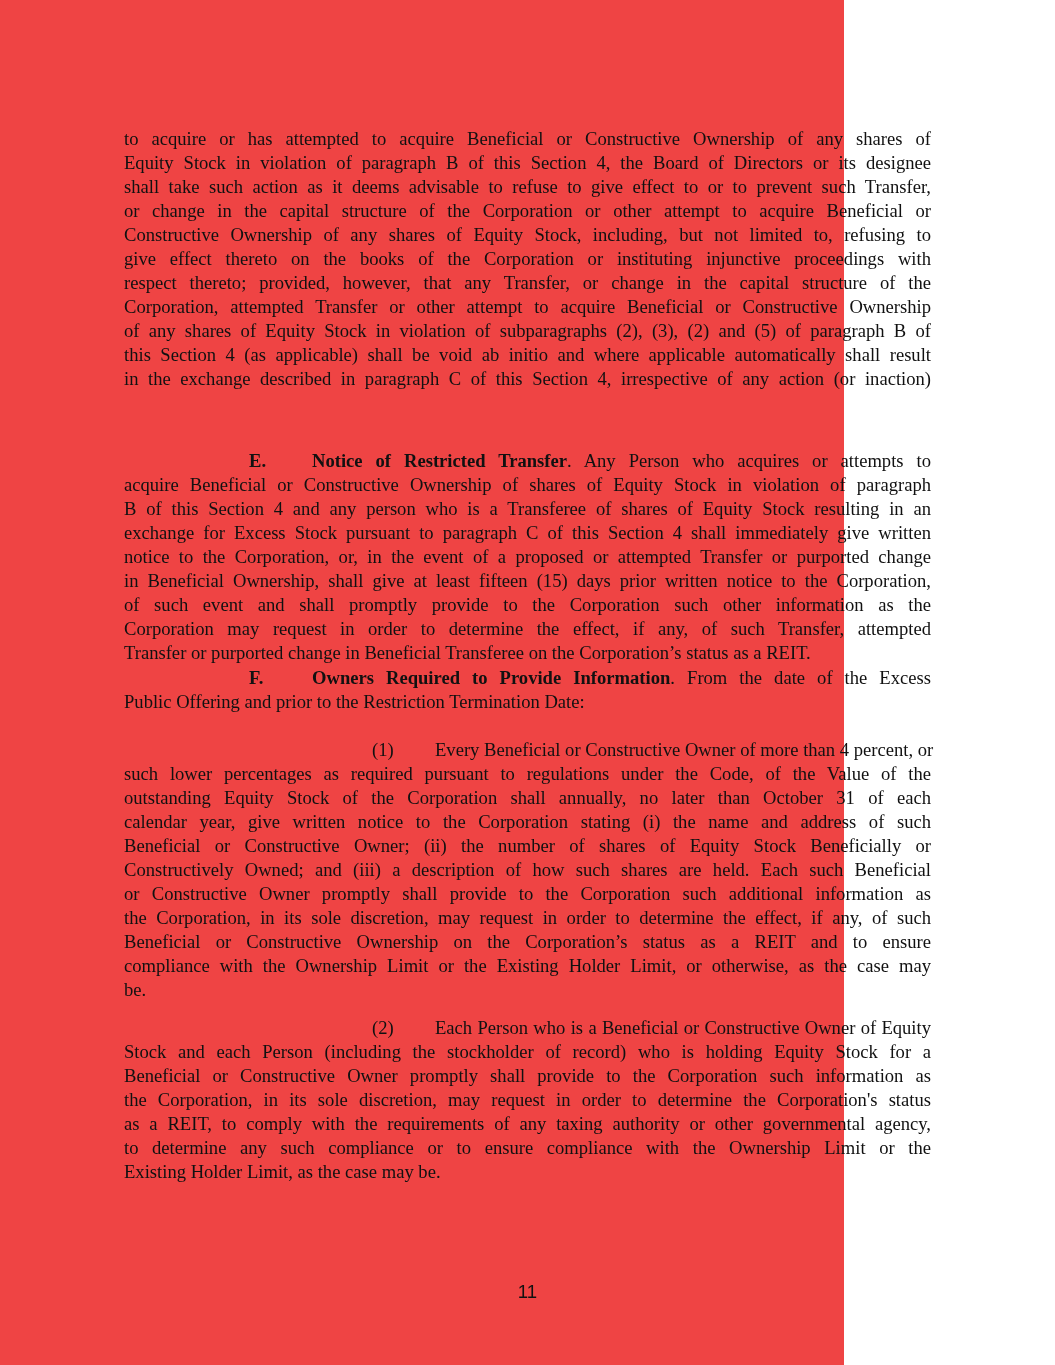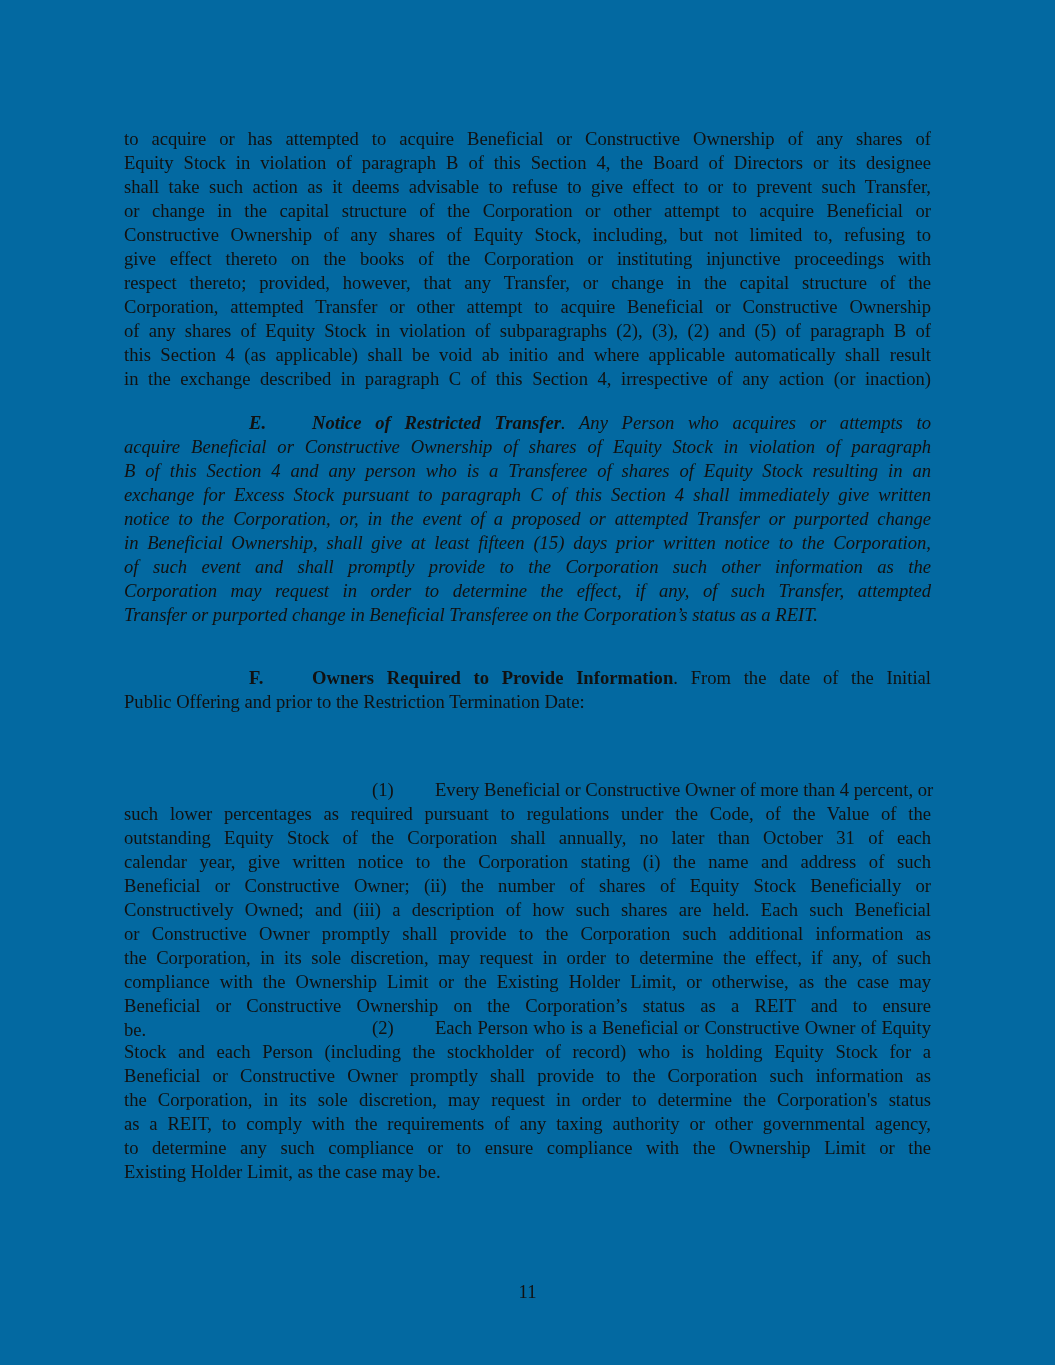--- a/index.html
+++ b/index.html
@@ -1,38 +1,38 @@
 <!DOCTYPE html>
 <html><head>
 <meta charset="utf-8">
 <style>
   html, body { margin: 0; padding: 0; background: #ffffff; }
   body { width: 1055px; height: 1365px; position: relative; overflow: hidden; }
-  .page { position: absolute; left: 0; top: 0; width: 1055px; height: 1365px; background: #0369a1; }
+  .page { position: absolute; left: 0; top: 0; width: 844px; height: 1365px; background: #ef4444; }
   .para { position: absolute; left: 124px; width: 807px; }
   .line {
     display: block;
     font-family: "Liberation Serif", serif;
     font-size: 18.6px;
     line-height: 24px;
     height: 24px;
     color: #111;
     white-space: nowrap;
     text-align: justify;
     text-align-last: justify;
   }
   .line.last { text-align-last: left; }
   .indent-head { padding-left: 125px; }
   .indent-sub { padding-left: 248px; }
   .lbl { display: inline-block; }
   .b { font-weight: bold; }
   .u { }
   .pageno {
     position: absolute; left: 0; width: 1055px; top: 1281px; text-align: center;
-    font-family: Liberation Serif, serif; font-size: 18.6px; color: #111;
+    font-family: Liberation Sans, sans-serif; font-size: 18.6px; color: #111;
   }
 </style>
 </head>
 <body>
 
 <div class="page">
 
   <div class="para" style="top:127px;">
     <span class="line">to acquire or has attempted to acquire Beneficial or Constructive Ownership of any shares of</span>
     <span class="line">Equity Stock in violation of paragraph B of this Section 4, the Board of Directors or its designee</span>
@@ -40,48 +40,48 @@
     <span class="line">or change in the capital structure of the Corporation or other attempt to acquire Beneficial or</span>
     <span class="line">Constructive Ownership of any shares of Equity Stock, including, but not limited to, refusing to</span>
     <span class="line">give effect thereto on the books of the Corporation or instituting injunctive proceedings with</span>
     <span class="line">respect thereto; provided, however, that any Transfer, or change in the capital structure of the</span>
     <span class="line">Corporation, attempted Transfer or other attempt to acquire Beneficial or Constructive Ownership</span>
     <span class="line">of any shares of Equity Stock in violation of subparagraphs (2), (3), (2) and (5) of paragraph B of</span>
     <span class="line"><span>this Section 4 (as applicable) shall be void </span><span class="u">ab</span><span> </span><span class="u">initio</span><span> and where applicable automatically shall result</span></span>
     <span class="line">in the exchange described in paragraph C of this Section 4, irrespective of any action (or inaction)</span>
   </div>
 
-  <div class="para" style="top:411px;font-style:italic;">
+  <div class="para" style="top:449px;">
     <span class="line"><span class="indent-head"></span><span class="lbl b" style="width:63px;">E.</span><span class="b">Notice of Restricted Transfer</span><span>.  Any Person who acquires or attempts to</span></span>
     <span class="line">acquire Beneficial or Constructive Ownership of shares of Equity Stock in violation of paragraph</span>
     <span class="line">B of this Section 4 and any person who is a Transferee of shares of Equity Stock resulting in an</span>
     <span class="line">exchange for Excess Stock pursuant to paragraph C of this Section 4 shall immediately give written</span>
     <span class="line">notice to the Corporation, or, in the event of a proposed or attempted Transfer or purported change</span>
     <span class="line">in Beneficial Ownership, shall give at least fifteen (15) days prior written notice to the Corporation,</span>
     <span class="line">of such event and shall promptly provide to the Corporation such other information as the</span>
     <span class="line">Corporation may request in order to determine the effect, if any, of such Transfer, attempted</span>
     <span class="line last">Transfer or purported change in Beneficial Transferee on the Corporation’s status as a REIT.</span>
   </div>
 
   <div class="para" style="top:666px;">
-    <span class="line"><span class="indent-head"></span><span class="lbl b" style="width:63px;">F.</span><span class="b">Owners Required to Provide Information</span><span>.  From the date of the Initial</span></span>
+    <span class="line"><span class="indent-head"></span><span class="lbl b" style="width:63px;">F.</span><span class="b">Owners Required to Provide Information</span><span>.  From the date of the Excess</span></span>
     <span class="line last">Public Offering and prior to the Restriction Termination Date:</span>
   </div>
 
-  <div class="para" style="top:778px;">
+  <div class="para" style="top:738px;">
     <span class="line"><span class="indent-sub"></span><span class="lbl" style="width:63px;">(1)</span><span>Every Beneficial or Constructive Owner of more than 4 percent, or</span></span>
     <span class="line">such lower percentages as required pursuant to regulations under the Code, of the Value of the</span>
     <span class="line">outstanding Equity Stock of the Corporation shall annually, no later than October 31 of each</span>
     <span class="line">calendar year, give written notice to the Corporation stating (i) the name and address of such</span>
     <span class="line">Beneficial or Constructive Owner; (ii) the number of shares of Equity Stock Beneficially or</span>
     <span class="line">Constructively Owned; and (iii) a description of how such shares are held.  Each such Beneficial</span>
     <span class="line">or Constructive Owner promptly shall provide to the Corporation such additional information as</span>
     <span class="line">the Corporation, in its sole discretion, may request in order to determine the effect, if any, of such</span>
+    <span class="line">Beneficial or Constructive Ownership on the Corporation’s status as a REIT and to ensure</span>
     <span class="line">compliance with the Ownership Limit or the Existing Holder Limit, or otherwise, as the case may</span>
-    <span class="line">Beneficial or Constructive Ownership on the Corporation’s status as a REIT and to ensure</span>
     <span class="line last">be.</span>
   </div>
 
   <div class="para" style="top:1016px;">
     <span class="line"><span class="indent-sub"></span><span class="lbl" style="width:63px;">(2)</span><span>Each Person who is a Beneficial or Constructive Owner of Equity</span></span>
     <span class="line">Stock and each Person (including the stockholder of record) who is holding Equity Stock for a</span>
     <span class="line">Beneficial or Constructive Owner promptly shall provide to the Corporation such information as</span>
     <span class="line">the Corporation, in its sole discretion, may request in order to determine the Corporation's status</span>
     <span class="line">as a REIT, to comply with the requirements of any taxing authority or other governmental agency,</span>
     <span class="line">to determine any such compliance or to ensure compliance with the Ownership Limit or the</span>

